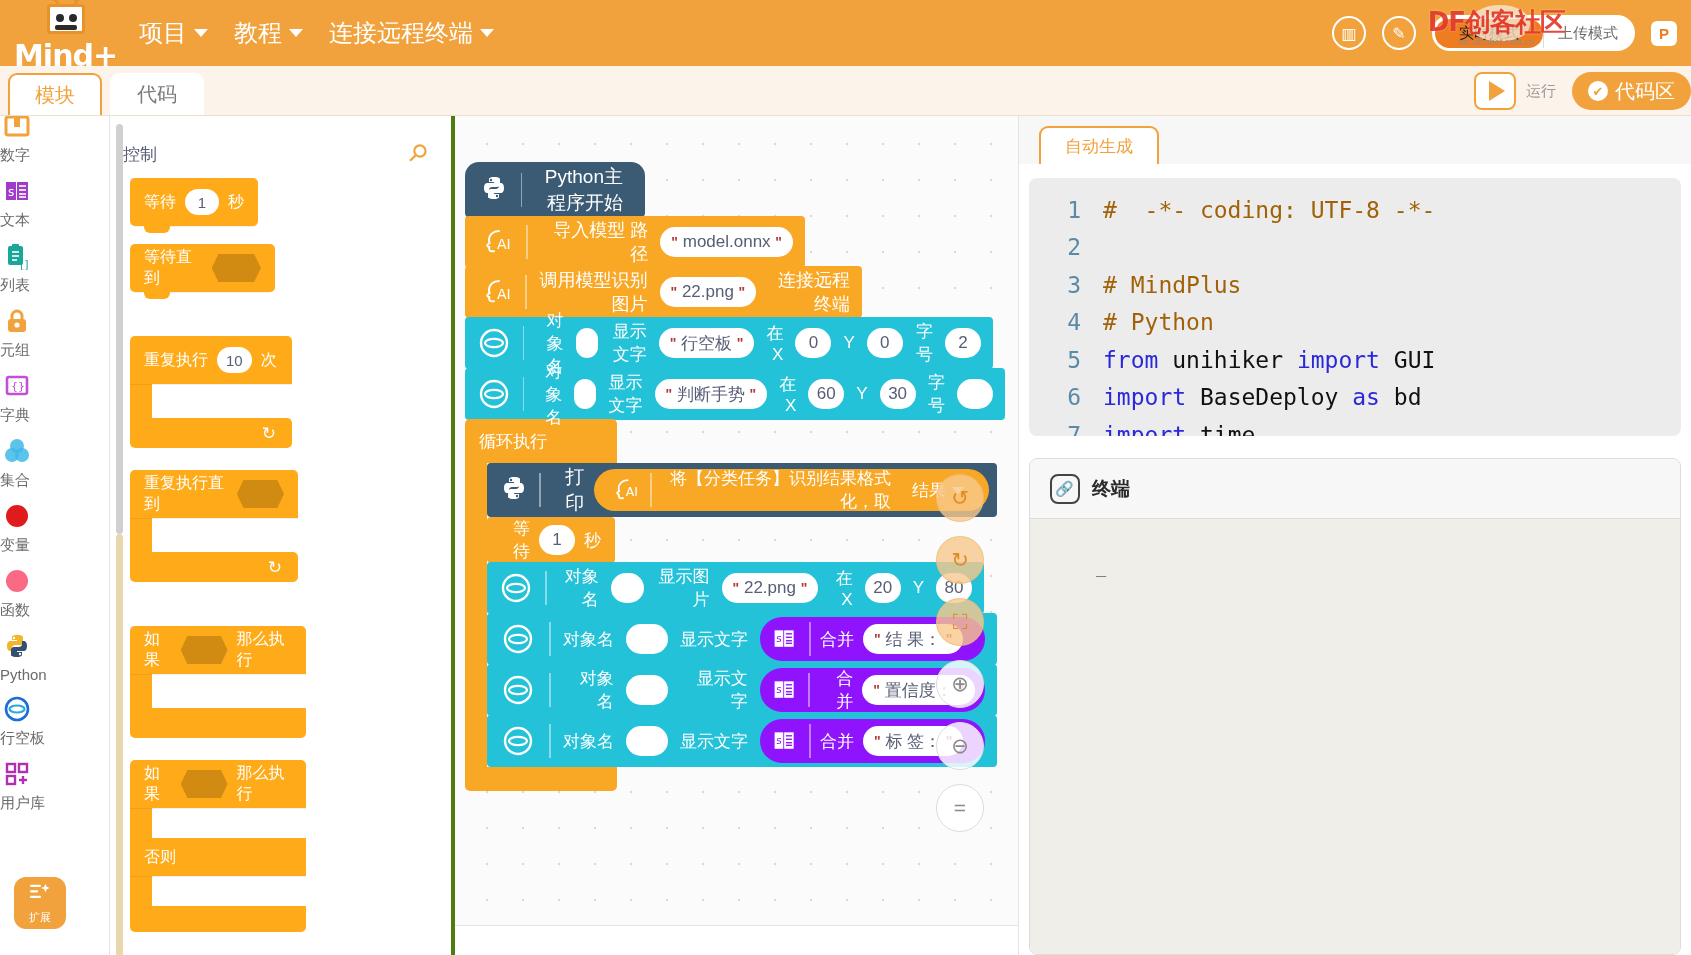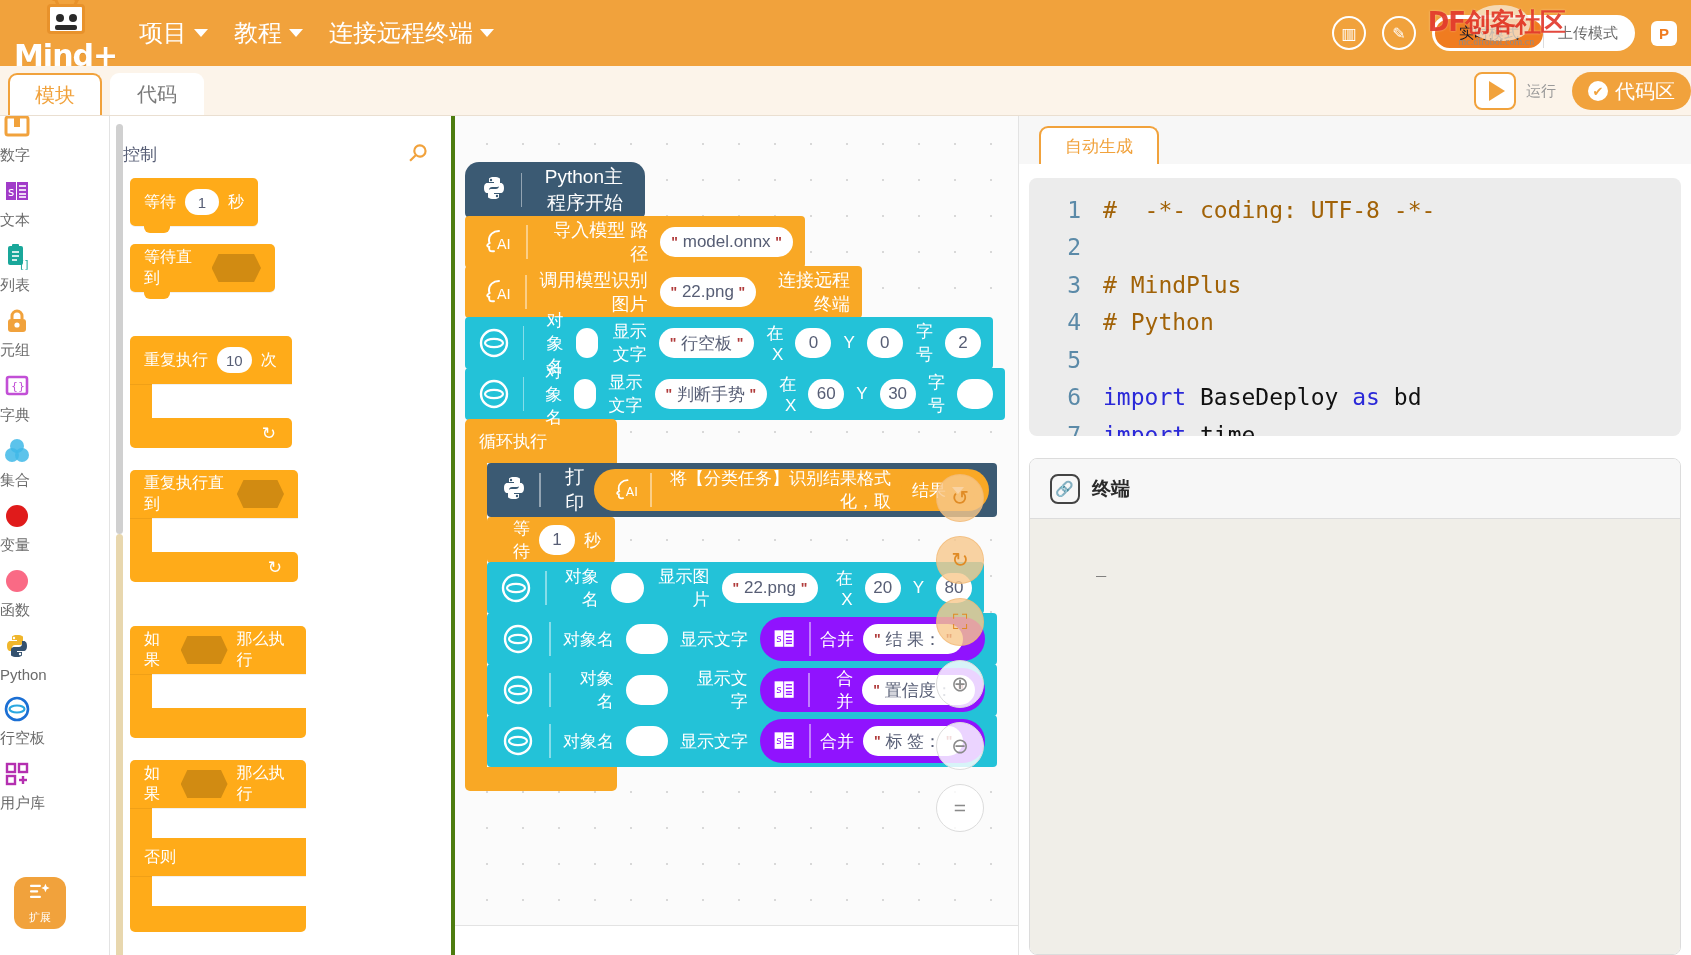--- a/index.html
+++ b/index.html
@@ -811,21 +811,21 @@
   <div class="rightpane">
     <div class="gen-tabrow">
       <div class="gen-tab">自动生成</div>
     </div>
 
     <div class="codebox">
       <div class="cline"><span class="lnum">1</span><span class="ctext cmt">#  -*- coding: UTF-8 -*-</span></div>
       <div class="cline"><span class="lnum">2</span><span class="ctext"></span></div>
       <div class="cline"><span class="lnum">3</span><span class="ctext cmt"># MindPlus</span></div>
       <div class="cline"><span class="lnum">4</span><span class="ctext cmt"># Python</span></div>
-      <div class="cline"><span class="lnum">5</span></div>
+      <div class="cline"><span class="lnum">5</span><span class="ctext"><span class="kw">from </span><span class="id">unihiker </span><span class="kw">import </span><span class="id">GUI</span></span></div>
       <div class="cline"><span class="lnum">6</span><span class="ctext"><span class="kw">import </span><span class="id">BaseDeploy </span><span class="kw">as </span><span class="id">bd</span></span></div>
       <div class="cline"><span class="lnum">7</span><span class="ctext"><span class="kw">import </span><span class="id">time</span></span></div>
     </div>
 
     <div class="terminal">
       <div class="term-head">
         <span class="term-ico">🔗</span>
         <span class="term-title">终端</span>
       </div>
       <div class="term-body">_</div>

